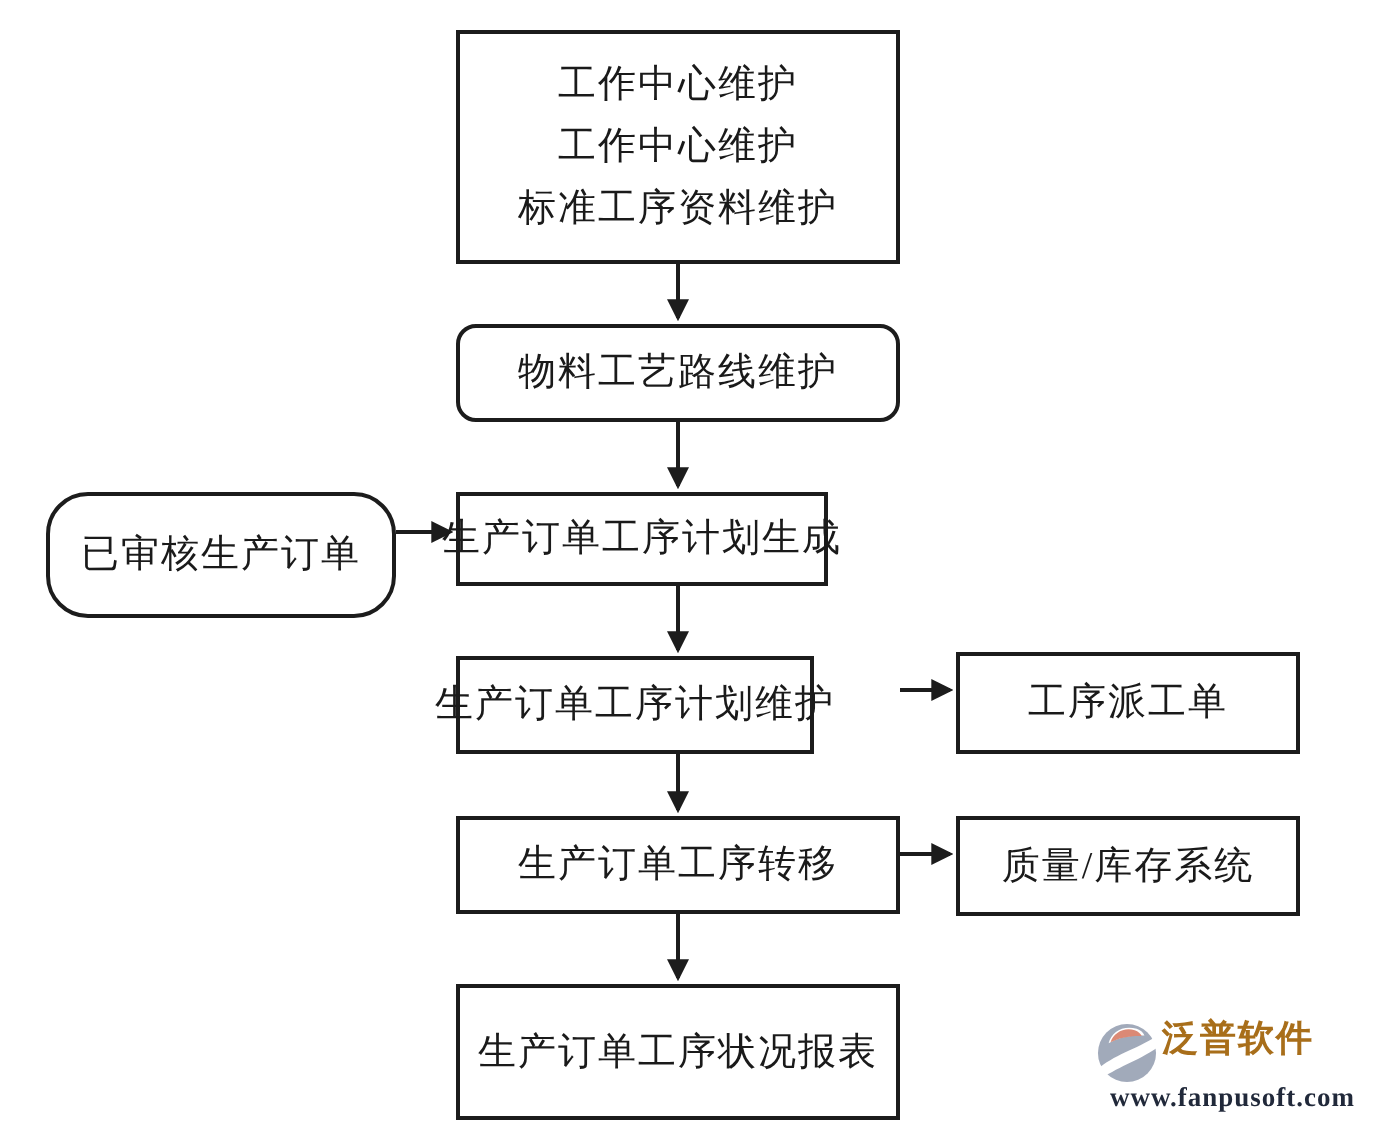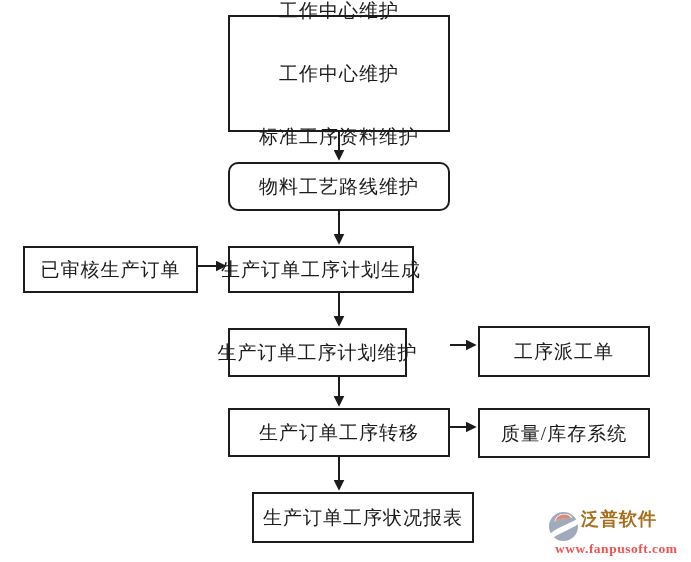--- a/index.html
+++ b/index.html
@@ -28,37 +28,36 @@
     background: #ffffff;
     color: #1a1a1a;
     display: flex;
     flex-direction: column;
     align-items: center;
     justify-content: center;
     text-align: center;
     font-size: 19px;
     letter-spacing: 1px;
     z-index: 2;
-    gap: 32px;
   }
   .node span {
     display: block;
     line-height: 31px;
     white-space: nowrap;
   }
   
   .n-master   { left: 228px; top: 15px;  width: 222px; height: 117px; }
   .n-routing  { left: 228px; top: 162px; width: 222px; height: 49px; border-radius: 10px;  }
-  .n-approved { left: 23px;  top: 246px; width: 175px; height: 47px;  }
+  .n-approved { left: 23px;  top: 246px; width: 175px; height: 63px; border-radius: 21px;  }
   .n-generate { left: 228px; top: 246px; width: 186px; height: 47px;  }
   .n-maintain { left: 228px; top: 328px; width: 179px; height: 49px;  }
   .n-dispatch { left: 478px; top: 326px; width: 172px; height: 51px; text-align: center;  }
   .n-transfer { left: 228px; top: 408px; width: 222px; height: 49px;  }
   .n-quality  { left: 478px; top: 408px; width: 172px; height: 50px;  }
-  .n-report   { left: 228px; top: 492px; width: 222px; height: 51px; margin-left: 24px;  }
+  .n-report   { left: 228px; top: 492px; width: 222px; height: 68px;  }
 
   
   .watermark {
     position: absolute;
     left: 546px;
     top: 504px;
     width: 145px;
     height: 56px;
     z-index: 3;
     opacity: 0.92;
@@ -79,21 +78,21 @@
     color: #a16207;
     letter-spacing: 1px;
     white-space: nowrap;
   }
   .wm-url {
     position: absolute;
     left: 9px;
     top: 37px;
     font-size: 13.5px;
     font-weight: bold;
-    color: #ef4444;
+    color: #0f172a;
     letter-spacing: 0.5px;
     white-space: nowrap;
   }
 </style>
 </head>
 <body>
 
 <div class="canvas">
 
   <svg class="connectors" width="691" height="562" viewBox="0 0 691 562" aria-hidden="true">

